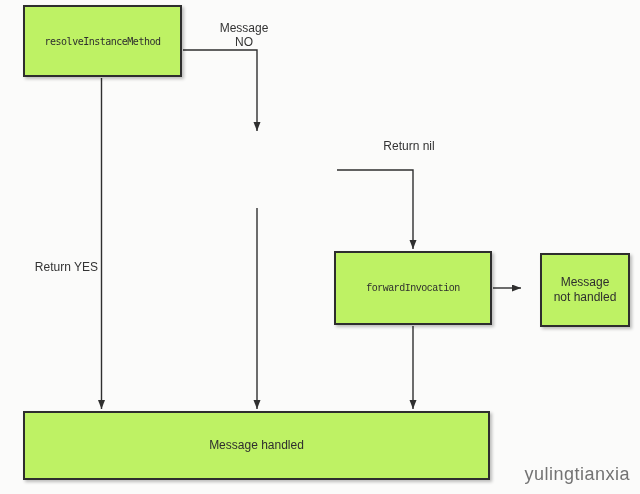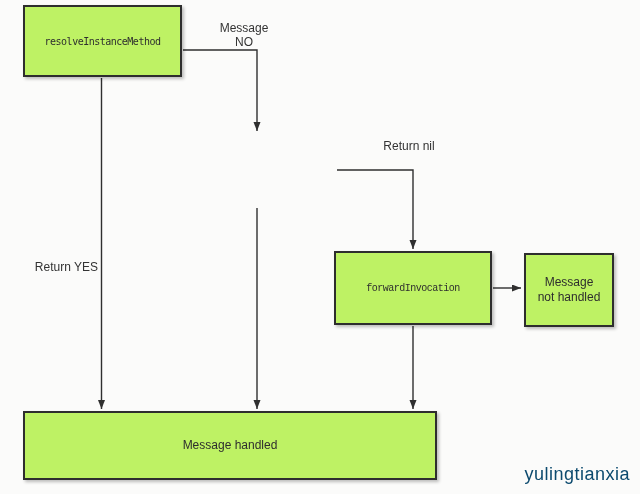--- a/index.html
+++ b/index.html
@@ -34,28 +34,28 @@
     line-height: 14px;
     color: #333333;
   }
   .center { text-align: center; }
   .right { text-align: right; }
   .watermark {
     position: absolute;
     right: 10px; bottom: 9px;
     font-size: 18px;
     letter-spacing: 0.5px;
-    color: #0c4a6e;
+    color: #737373;
     font-family: "Liberation Sans", sans-serif;
   }
   #node-resolve            { left: 23px;  top: 5px;   width: 159px; height: 72px; }
   #node-forwarding-target  { left: 179px; top: 133px; width: 157px; height: 74px; }
   #node-forward-invocation { left: 334px; top: 251px; width: 158px; height: 74px; font-family: Liberation Mono, monospace; }
-  #node-message-not-handled{ left: 524px; top: 253px; width: 90px;  height: 74px; }
-  #node-message-handled    { left: 23px;  top: 411px; width: 414px; height: 69px; }
+  #node-message-not-handled{ left: 540px; top: 253px; width: 90px;  height: 74px; }
+  #node-message-handled    { left: 23px;  top: 411px; width: 467px; height: 69px; }
   #label-return-no  { left: 210px; top: 21px;  width: 68px; }
   #label-return-nil { left: 376px; top: 139px; width: 66px; }
   #label-return-yes { left: 34px;  top: 248px; width: 64px; margin-top: 12px; }
   #label-return-replacement { left: 141px; top: 282px; width: 110px; }
   #node-message-not-handled .inner { width: 68px; }
 </style>
 </head>
 <body>
 
 <div class="canvas">

